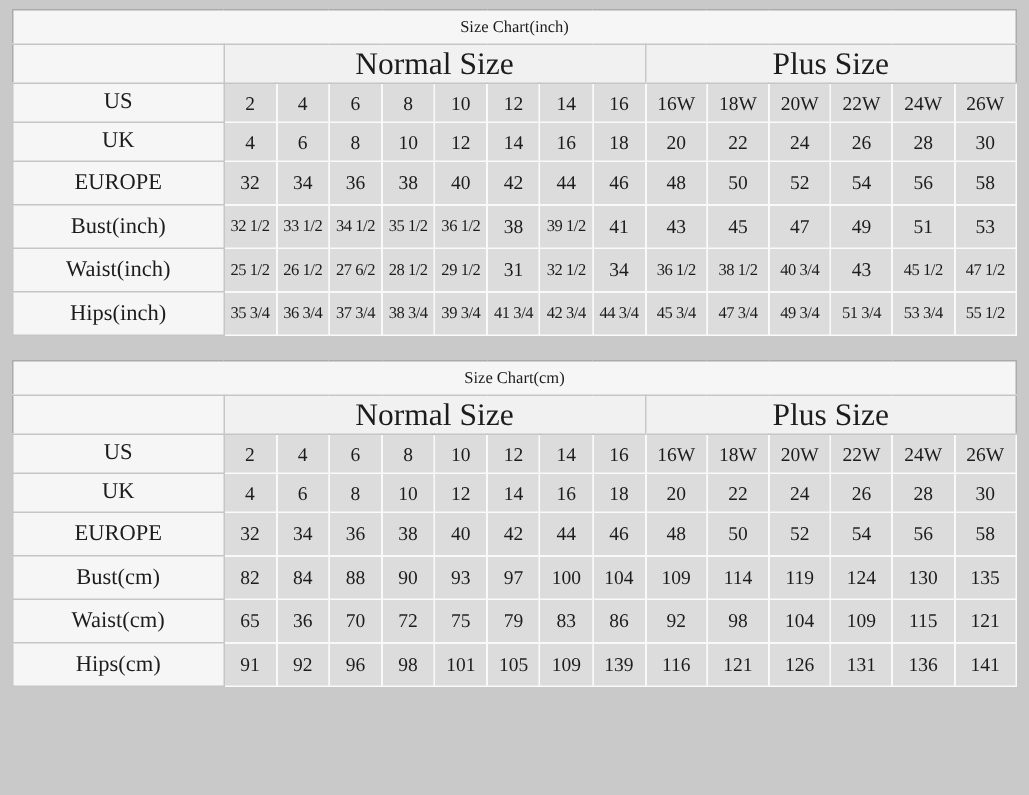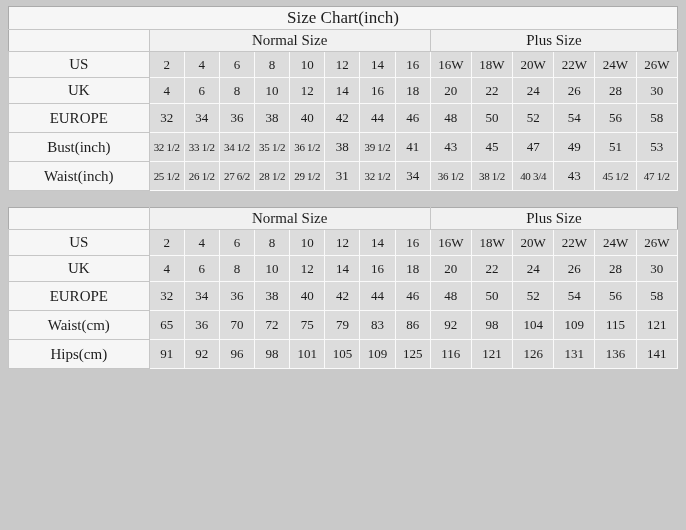--- a/index.html
+++ b/index.html
@@ -30,32 +30,32 @@
     border: 1px solid var(--outer-border);
   }
   table.size-table + table.size-table { margin-top: 16px; }
   col.c-label { width: 140px; }
   col.c-normal { width: 35px; }
   col.c-plus { width: 41px; }
   td { text-align: center; vertical-align: middle; padding: 0; overflow: hidden; }
   .title-cell {
     height: 23px;
     background: var(--panel-bg);
-    font-size: 17px;
+    font-size: 11px;
     border-bottom: 1px solid var(--grid-gray);
   }
   .corner-cell {
     height: 22px;
     background: var(--panel-bg);
     border-right: 1px solid var(--grid-gray);
     border-bottom: 1px solid var(--grid-gray);
   }
   .group-cell {
     background: var(--header-bg);
-    font-size: 15px;
+    font-size: 21px;
     border-bottom: 1px solid var(--grid-gray);
   }
   .group-cell.plus { border-left: 1px solid var(--grid-gray); }
   .label-cell {
     background: var(--panel-bg);
     font-size: 15px;
     border: 1px solid var(--grid-gray);
     white-space: nowrap;
   }
   .value-cell {
@@ -182,20 +182,37 @@
           <td class="value-cell">31</td>
           <td class="value-cell frac">32 1/2</td>
           <td class="value-cell">34</td>
           <td class="value-cell group-start frac">36 1/2</td>
           <td class="value-cell frac">38 1/2</td>
           <td class="value-cell frac">40 3/4</td>
           <td class="value-cell">43</td>
           <td class="value-cell frac">45 1/2</td>
           <td class="value-cell frac">47 1/2</td>
         </tr>
+        <tr class="r-measure">
+          <td class="label-cell">Hips(inch)</td>
+          <td class="value-cell frac">35 3/4</td>
+          <td class="value-cell frac">36 3/4</td>
+          <td class="value-cell frac">37 3/4</td>
+          <td class="value-cell frac">38 3/4</td>
+          <td class="value-cell frac">39 3/4</td>
+          <td class="value-cell frac">41 3/4</td>
+          <td class="value-cell frac">42 3/4</td>
+          <td class="value-cell frac">44 3/4</td>
+          <td class="value-cell group-start frac">45 3/4</td>
+          <td class="value-cell frac">47 3/4</td>
+          <td class="value-cell frac">49 3/4</td>
+          <td class="value-cell frac">51 3/4</td>
+          <td class="value-cell frac">53 3/4</td>
+          <td class="value-cell frac">55 1/2</td>
+        </tr>
       </tbody>
   </table>
 
   <table class="size-table">
     <colgroup>
       <col class="c-label">
       <col class="c-normal">
         <col class="c-normal">
         <col class="c-normal">
         <col class="c-normal">
@@ -204,20 +221,23 @@
         <col class="c-normal">
         <col class="c-normal">
       <col class="c-plus">
         <col class="c-plus">
         <col class="c-plus">
         <col class="c-plus">
         <col class="c-plus">
         <col class="c-plus">
     </colgroup>
     <tbody>
+      <tr>
+        <td class="title-cell" colspan="15">Size Chart(cm)</td>
+      </tr>
       <tr>
         <td class="corner-cell"></td>
         <td class="group-cell" colspan="8">Normal Size</td>
         <td class="group-cell plus" colspan="6">Plus Size</td>
       </tr>
     </tbody>
     <tbody>
         <tr class="r-size">
           <td class="label-cell">US</td>
           <td class="value-cell">2</td>
@@ -263,20 +283,37 @@
           <td class="value-cell">44</td>
           <td class="value-cell">46</td>
           <td class="value-cell group-start">48</td>
           <td class="value-cell">50</td>
           <td class="value-cell">52</td>
           <td class="value-cell">54</td>
           <td class="value-cell">56</td>
           <td class="value-cell">58</td>
         </tr>
         <tr class="r-measure">
+          <td class="label-cell">Bust(cm)</td>
+          <td class="value-cell">82</td>
+          <td class="value-cell">84</td>
+          <td class="value-cell">88</td>
+          <td class="value-cell">90</td>
+          <td class="value-cell">93</td>
+          <td class="value-cell">97</td>
+          <td class="value-cell">100</td>
+          <td class="value-cell">104</td>
+          <td class="value-cell group-start">109</td>
+          <td class="value-cell">114</td>
+          <td class="value-cell">119</td>
+          <td class="value-cell">124</td>
+          <td class="value-cell">130</td>
+          <td class="value-cell">135</td>
+        </tr>
+        <tr class="r-measure">
           <td class="label-cell">Waist(cm)</td>
           <td class="value-cell">65</td>
           <td class="value-cell">36</td>
           <td class="value-cell">70</td>
           <td class="value-cell">72</td>
           <td class="value-cell">75</td>
           <td class="value-cell">79</td>
           <td class="value-cell">83</td>
           <td class="value-cell">86</td>
           <td class="value-cell group-start">92</td>
@@ -288,21 +325,21 @@
         </tr>
         <tr class="r-measure">
           <td class="label-cell">Hips(cm)</td>
           <td class="value-cell">91</td>
           <td class="value-cell">92</td>
           <td class="value-cell">96</td>
           <td class="value-cell">98</td>
           <td class="value-cell">101</td>
           <td class="value-cell">105</td>
           <td class="value-cell">109</td>
-          <td class="value-cell">125</td>
+          <td class="value-cell">139</td>
           <td class="value-cell group-start">116</td>
           <td class="value-cell">121</td>
           <td class="value-cell">126</td>
           <td class="value-cell">131</td>
           <td class="value-cell">136</td>
           <td class="value-cell">141</td>
         </tr>
       </tbody>
   </table>
 

